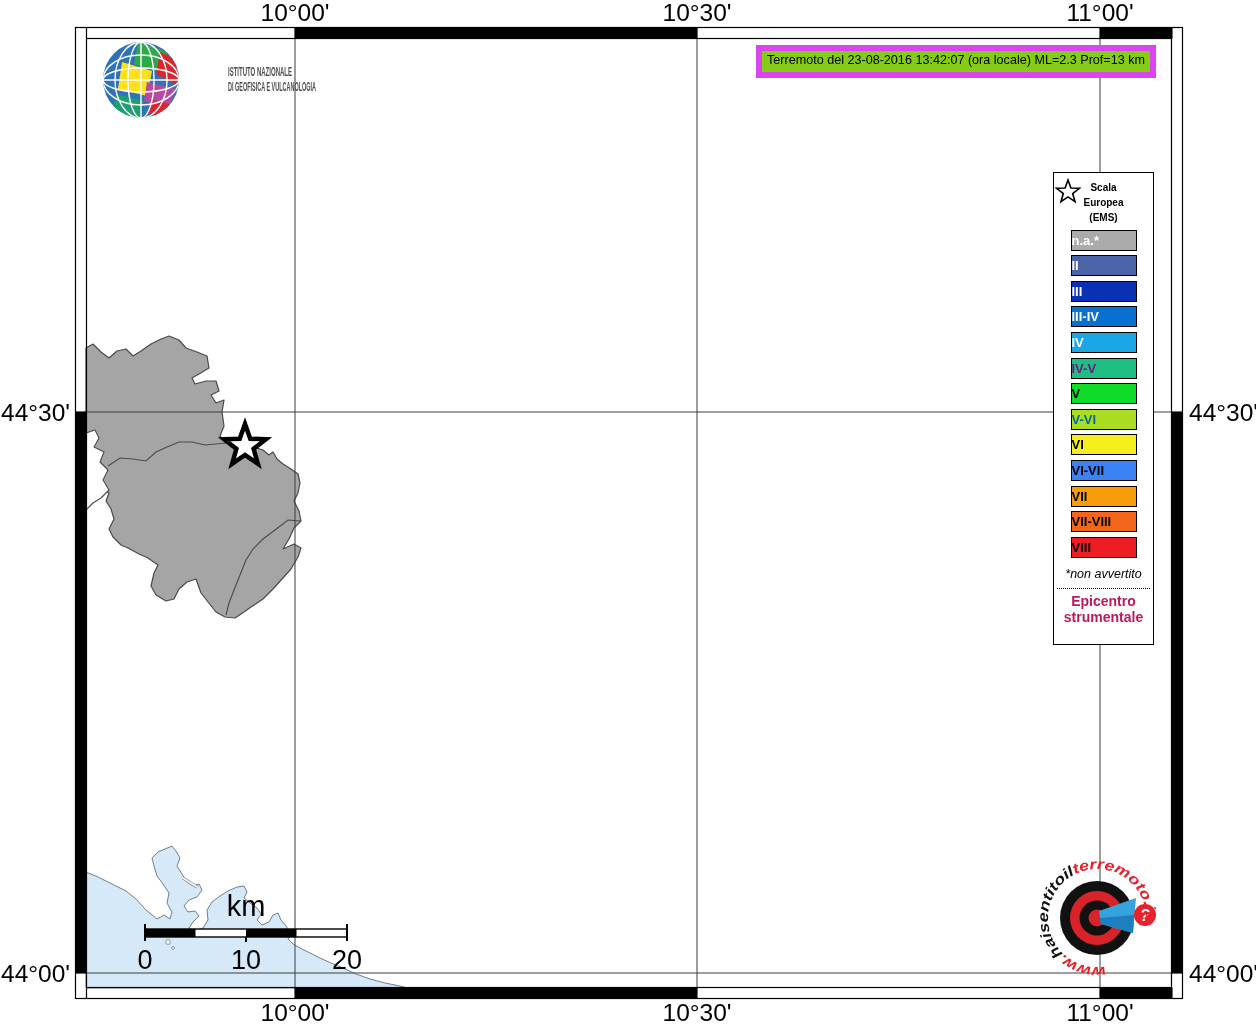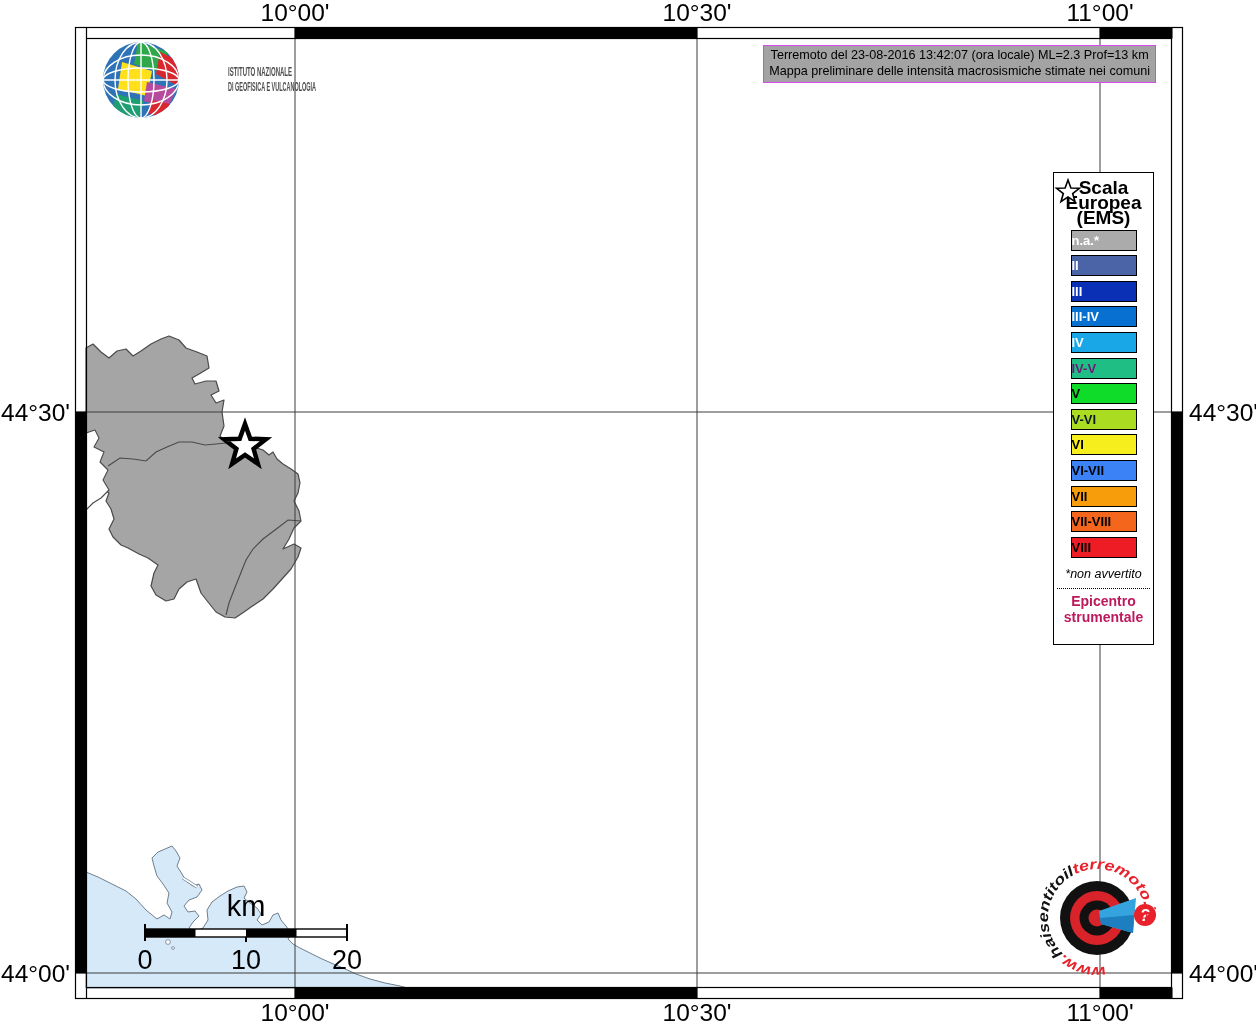--- a/index.html
+++ b/index.html
@@ -6,33 +6,33 @@
   #stage{
     position:relative;width:1256px;height:1024px;background:#fff;overflow:hidden;
     font-family:"Liberation Sans","DejaVu Sans",sans-serif;
   }
   #stage svg{position:absolute;left:0;top:0;}
   svg text{font-family:"Liberation Sans","DejaVu Sans",sans-serif;}
 
   
   .infobox{
     position:absolute;top:45px;right:100px;
-    background:#a3a3a3;border:1px solid #d946ef;
+    background:#84cc16;border:6px solid #d946ef;
     padding:2px 5px 3px 5px;
     font-size:12.6px;line-height:15.6px;color:#000;
-    white-space:nowrap;z-index:5;text-align:center;
+    white-space:nowrap;z-index:5;
   }
 
   
   .legend{
     position:absolute;left:1053px;top:172px;width:101px;height:473px;
     box-sizing:border-box;background:#fff;border:1px solid #000;
     text-align:center;z-index:5;
   }
-  .legend-title{margin-top:7px;font-weight:bold;font-size:19px;line-height:15px;color:#000;}
+  .legend-title{margin-top:7px;font-weight:bold;font-size:10px;line-height:15px;color:#000;}
   .sw{
     width:64px;height:19px;line-height:19px;margin:4.6px auto 0 auto;
     border:1px solid #000;font-weight:bold;font-size:13px;text-align:left;
   }
   .sw:first-of-type{margin-top:9px;}
   .legend-footnote{margin-top:9px;font-size:12.5px;color:#000;font-style:italic;}
   .legend-divider{border:none;border-top:1.5px dotted #000;margin:7px 3px 4px 3px;}
   .epi-title{font-weight:bold;font-size:14px;line-height:16px;color:#be185d;}
   .legend-star{display:block;margin:5px auto 0 auto;}
 </style>
@@ -181,37 +181,36 @@
       <text font-size="14.5" font-weight="bold" font-style="italic" transform="rotate(-10 1097 918)">
         <textPath href="#ringPath" startOffset="0" textLength="238" lengthAdjust="spacingAndGlyphs">
           <tspan fill="#e8212b">www.</tspan><tspan fill="#111111">haisentitoil</tspan><tspan fill="#e8212b">terremoto.it</tspan>
         </textPath>
       </text>
     </g>
   </svg>
 
   <div class="infobox">
     <div>Terremoto del 23-08-2016 13:42:07 (ora locale) ML=2.3 Prof=13 km</div>
-    <div>Mappa preliminare delle intensità macrosismiche stimate nei comuni</div>
   </div>
 
   <div class="legend">
     <div class="legend-title">
       <div>Scala</div>
       <div>Europea</div>
       <div>(EMS)</div>
     </div>
     <div class="sw" style="background-color: rgb(171, 171, 171); color: rgb(255, 255, 255);">n.a.*</div>
     <div class="sw" style="background-color: rgb(75, 100, 168); color: rgb(255, 255, 255);">II</div>
     <div class="sw" style="background-color: rgb(10, 48, 181); color: rgb(255, 255, 255);">III</div>
     <div class="sw" style="background-color: rgb(8, 112, 208); color: rgb(255, 255, 255);">III-IV</div>
     <div class="sw" style="background-color: rgb(26, 167, 232); color: rgb(255, 255, 255);">IV</div>
     <div class="sw" style="background-color: rgb(31, 190, 133); color: #701a75;">IV-V</div>
     <div class="sw" style="background-color: rgb(14, 220, 41); color: rgb(0, 0, 0);">V</div>
-    <div class="sw" style="background-color: rgb(170, 221, 34); color: #0f172a;">V-VI</div>
+    <div class="sw" style="background-color: rgb(170, 221, 34); color: #0369a1;">V-VI</div>
     <div class="sw" style="background-color: rgb(247, 238, 29); color: rgb(0, 0, 0);">VI</div>
     <div class="sw" style="background-color: #3b82f6; color: rgb(0, 0, 0);">VI-VII</div>
     <div class="sw" style="background-color: rgb(247, 156, 10); color: rgb(0, 0, 0);">VII</div>
     <div class="sw" style="background-color: rgb(244, 102, 28); color: rgb(0, 0, 0);">VII-VIII</div>
     <div class="sw" style="background-color: rgb(238, 28, 37); color: #000000;">VIII</div>
     <div class="legend-footnote">*non avvertito</div>
     <hr class="legend-divider">
     <div class="epi-title">
       <div>Epicentro</div>
       <div>strumentale</div>

